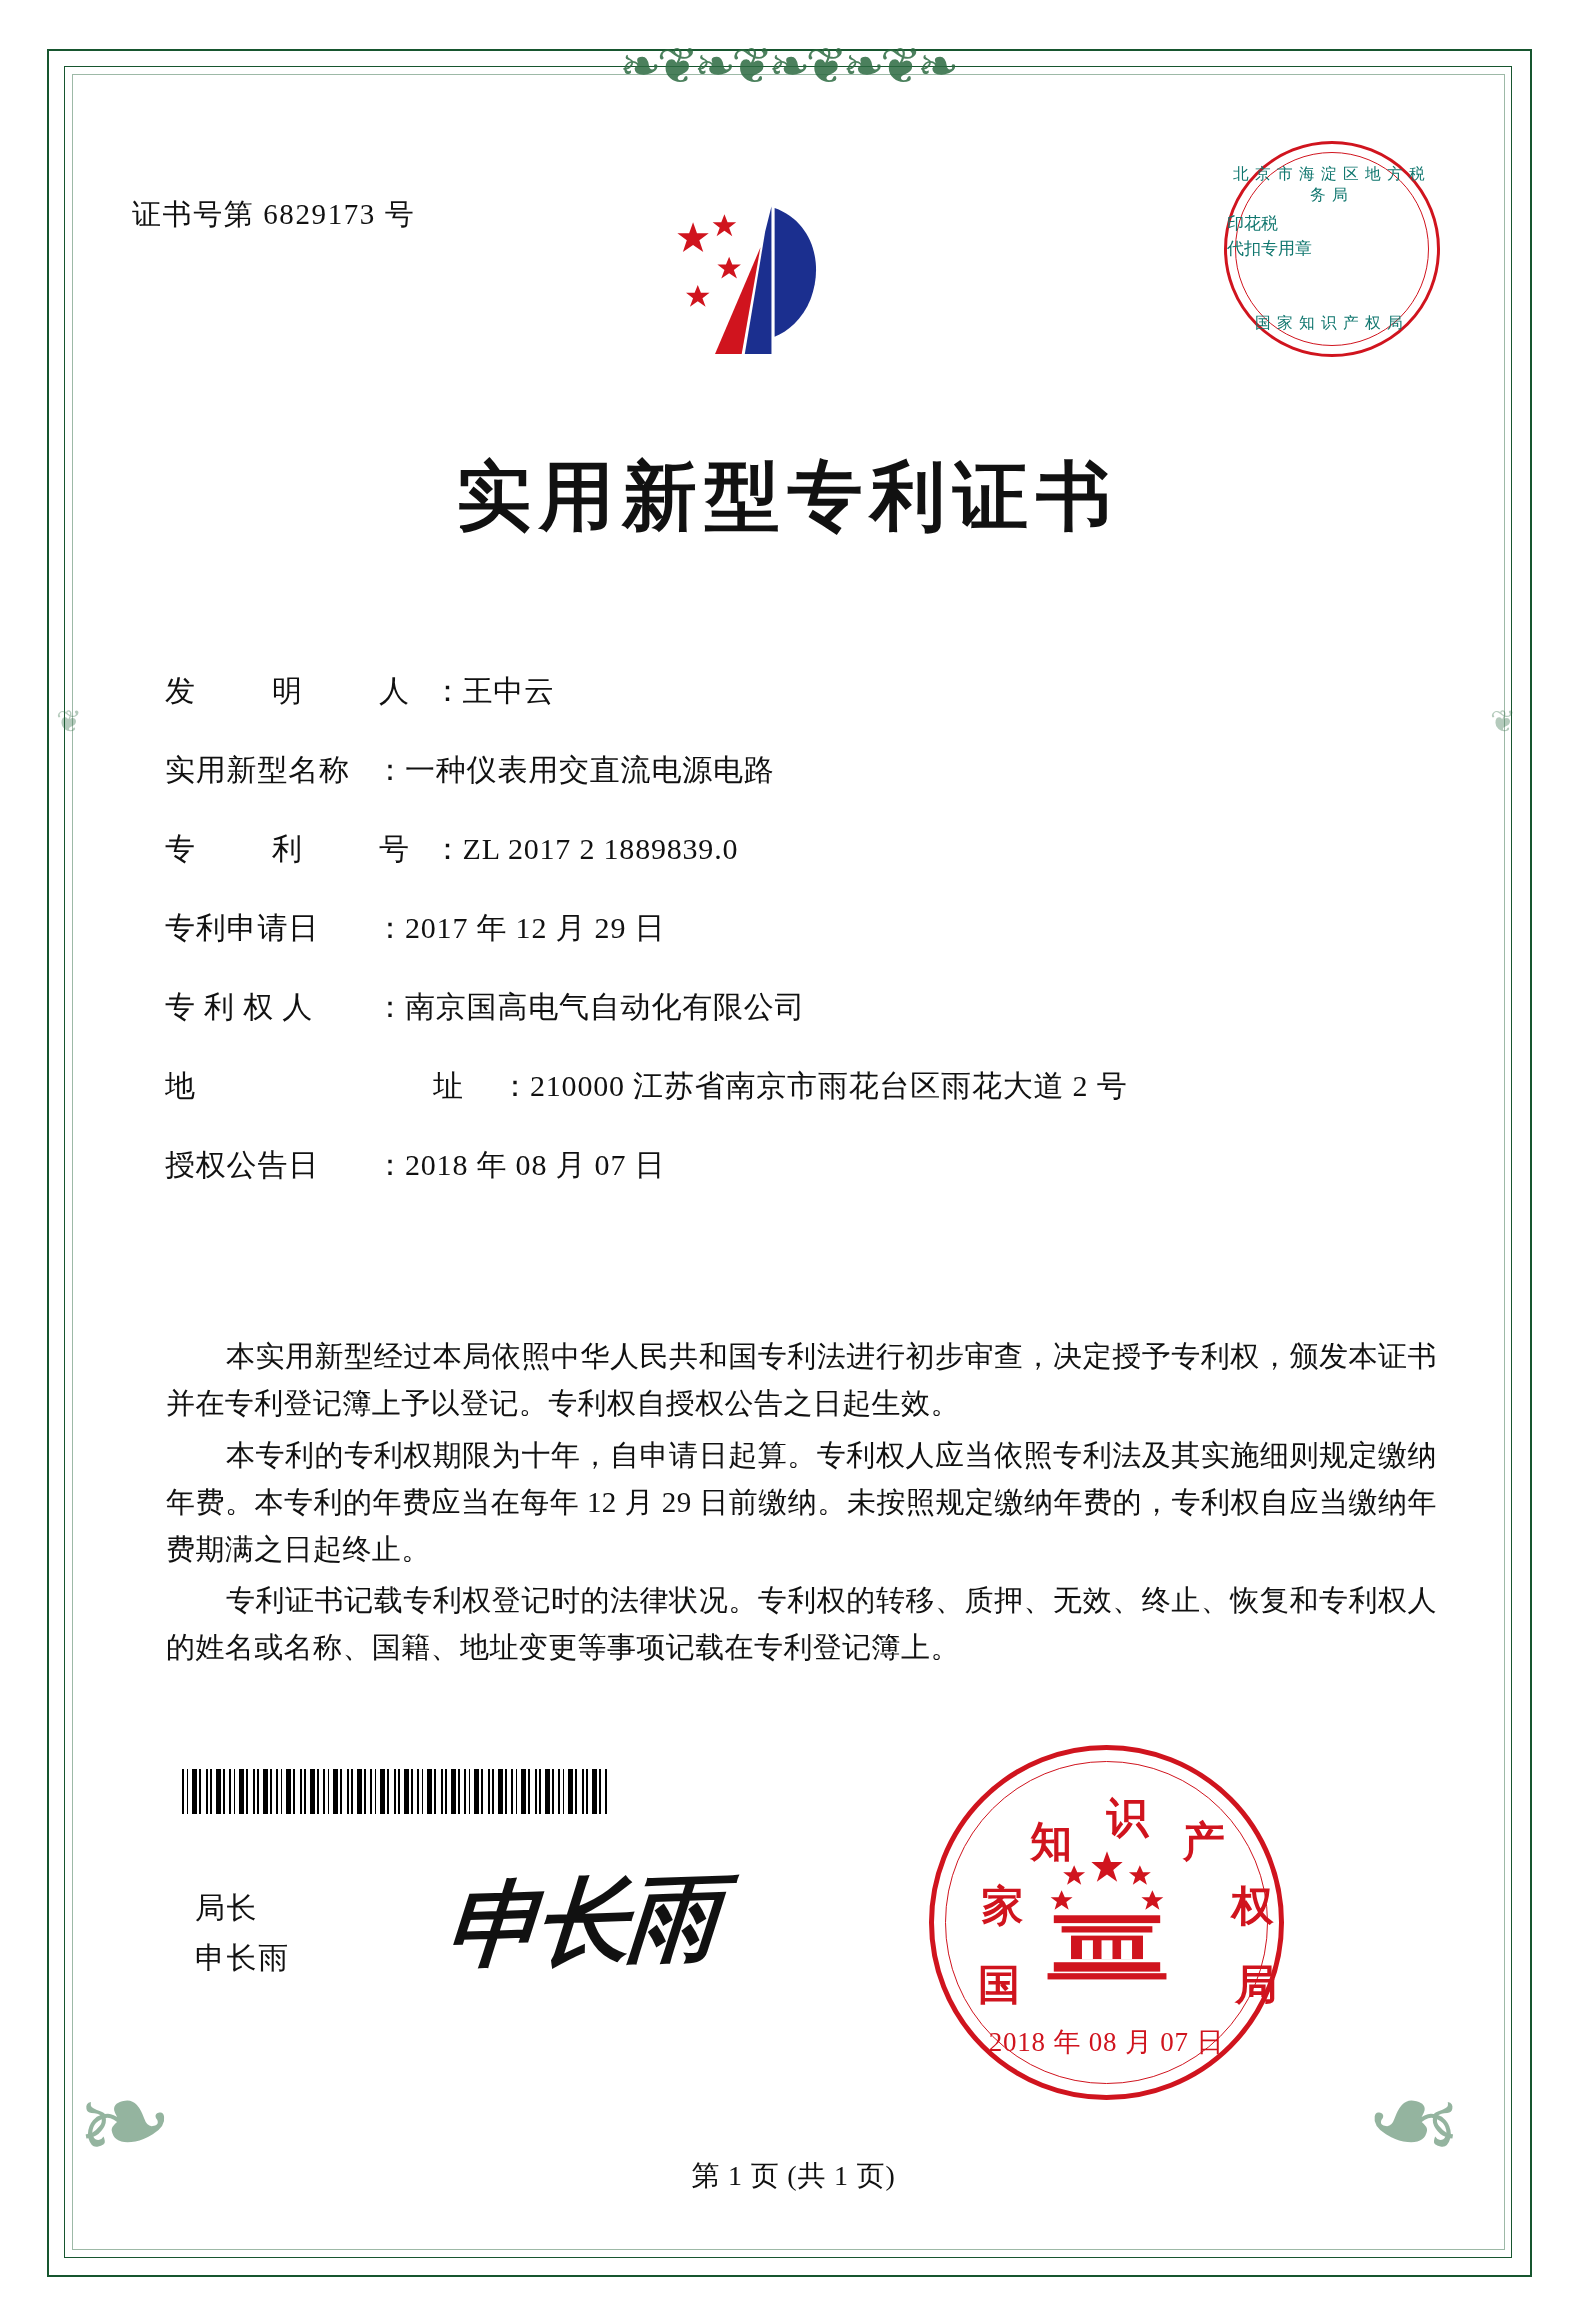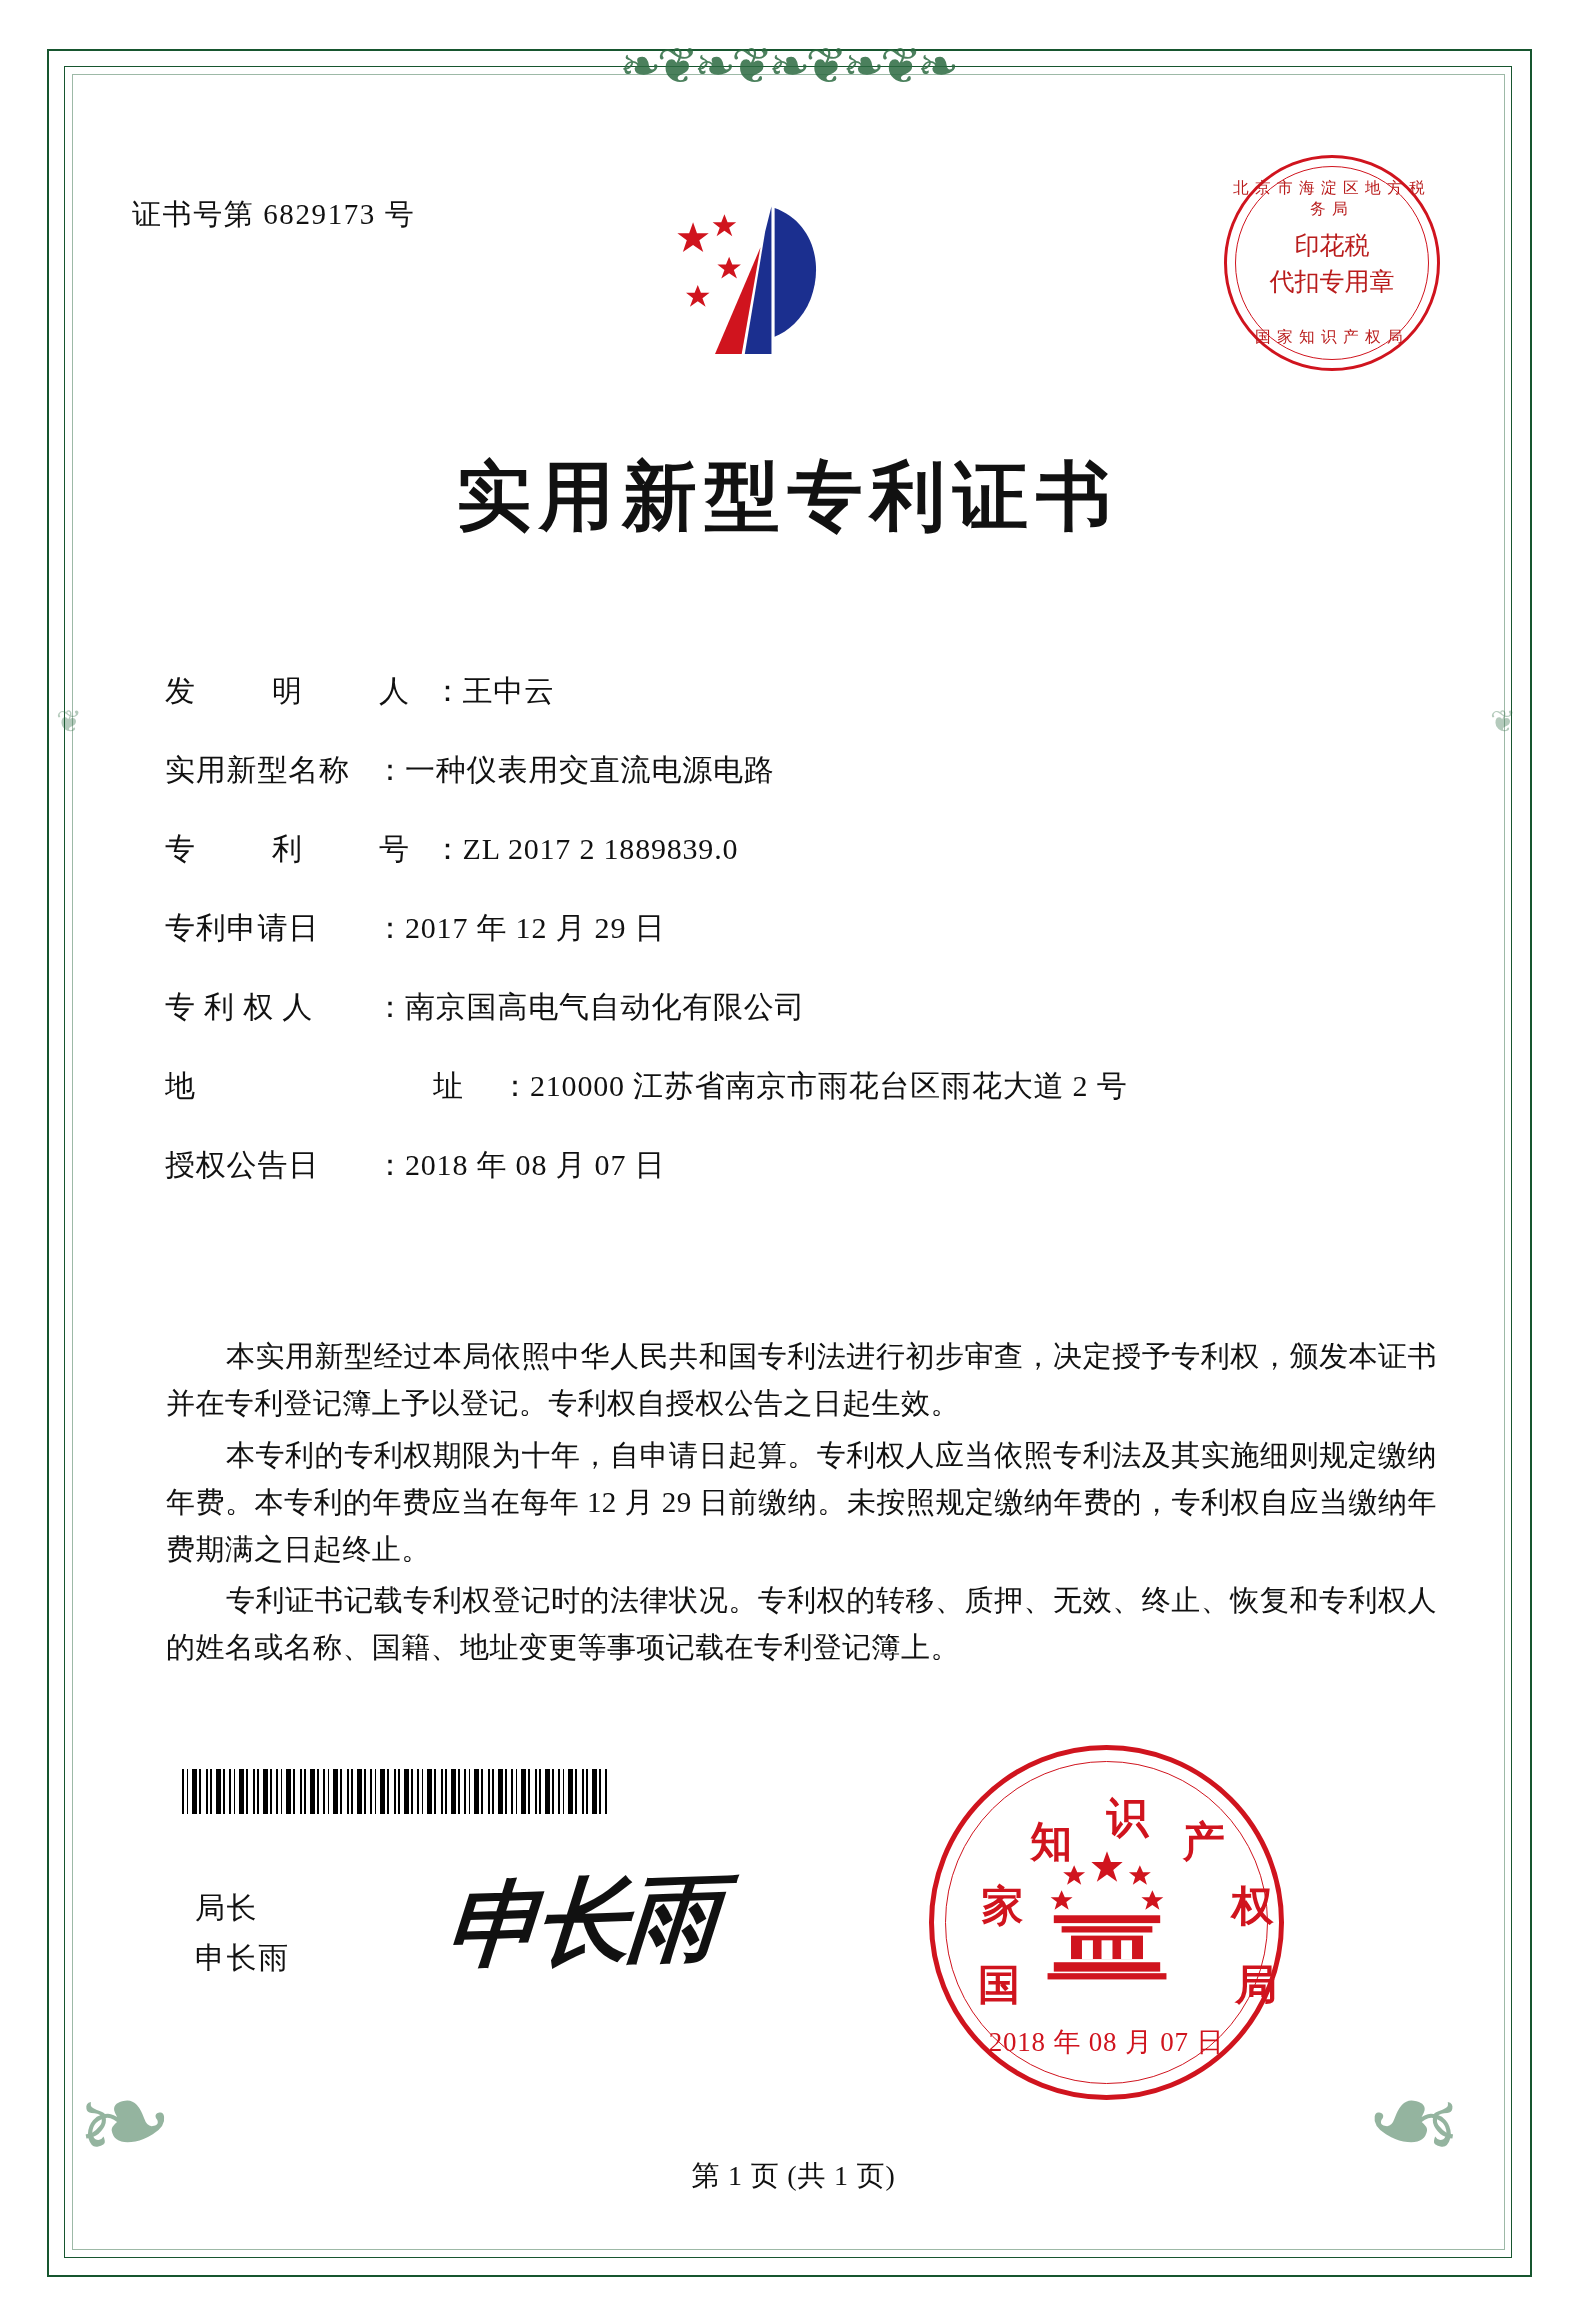--- a/index.html
+++ b/index.html
@@ -105,26 +105,26 @@
     left: 657px;
     top: 200px;
     width: 196px;
     height: 169px;
   }
 
   
   .tax-stamp {
     position: absolute;
     left: 1224px;
-    top: 155px;
+    top: 141px;
     width: 210px;
     height: 210px;
     border-radius: 50%;
     border: 3.1px solid #d0141e;
-    color: #b91c1c;
+    color: #0f766e;
   }
   .tax-stamp .ring {
     position: absolute;
     left: 7.8px; top: 7.8px; right: 7.8px; bottom: 7.8px;
     border-radius: 50%;
     border: 1.2px solid #d0141e;
   }
   .tax-stamp .arc-top,
   .tax-stamp .arc-bottom {
     position: absolute;
@@ -133,24 +133,23 @@
     font-size: 15.7px;
     letter-spacing: 6.3px;
     font-family: "DejaVu Sans", sans-serif;
   }
   .tax-stamp .arc-top { top: 20.4px; }
   .tax-stamp .arc-bottom { bottom: 20.4px; }
   .tax-stamp .mid {
     position: absolute;
     left: 0; right: 0;
     top: 69px;
-    text-align: center;
-    font-size: 25px;
+    font-size: 17px;
     line-height: 1.45;
-    font-family: Liberation Sans, sans-serif;
+    font-family: Liberation Mono, monospace;
   }
 
   .title {
     position: absolute;
     left: 0;
     top: 447px;
     width: 1575px;
     text-align: center;
     font-size: 75px;
     font-weight: bold;

